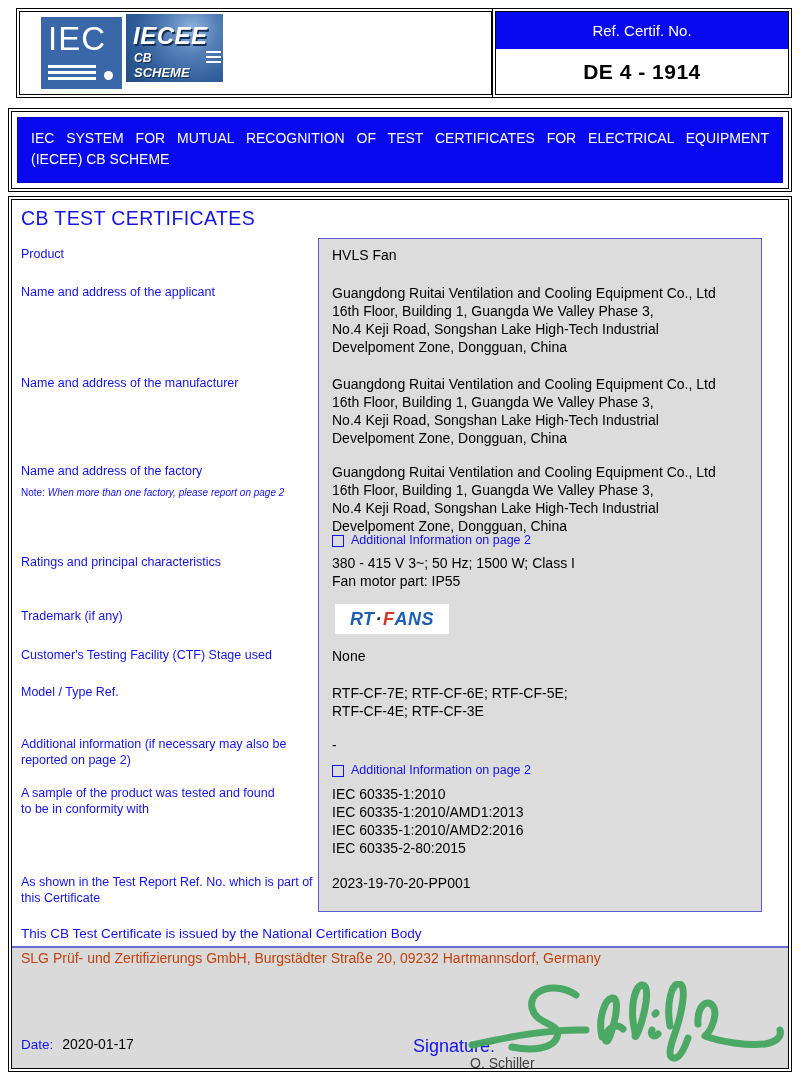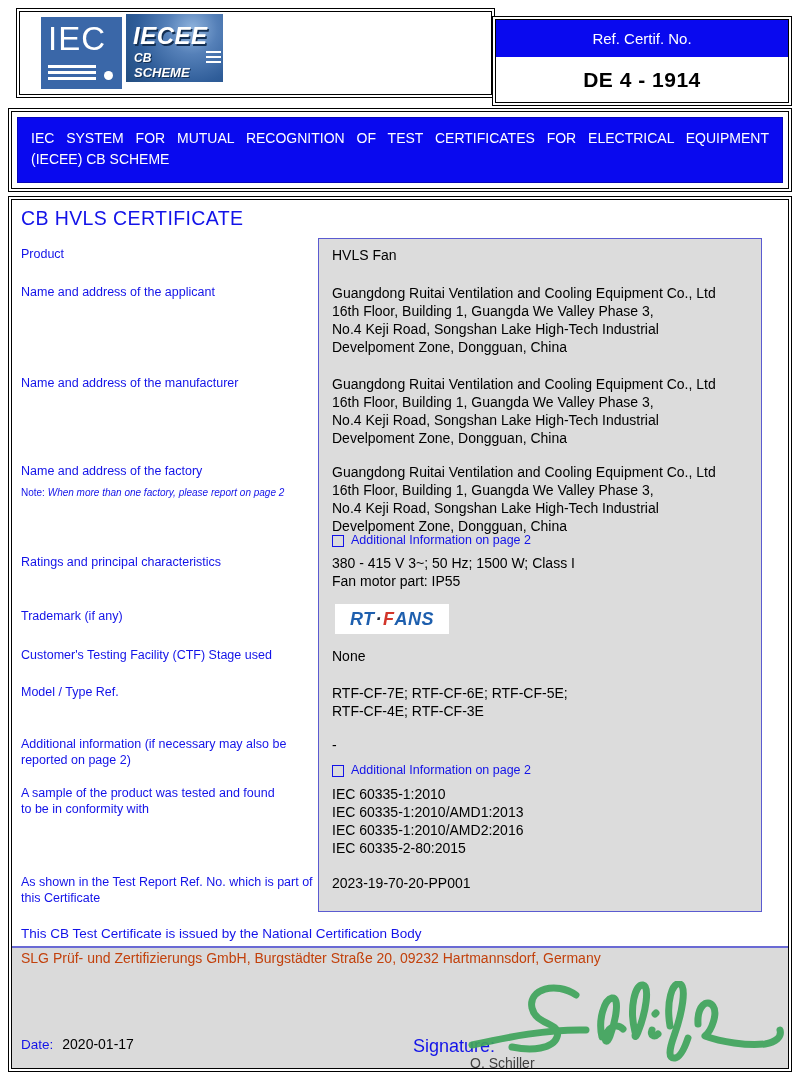--- a/index.html
+++ b/index.html
@@ -18,21 +18,21 @@
   #iec-logo .iec-lines{position:absolute;left:7px;bottom:9px;width:48px;}
   #iec-logo .iec-lines div{height:3px;background:#fff;margin-top:3px;}
   #iec-logo .iec-dot{position:absolute;right:9px;bottom:9px;width:9px;height:9px;border-radius:50%;background:#fff;}
   #iecee-logo{left:106px;top:2px;width:97px;height:68px;color:#fff;font-style:italic;font-weight:bold;overflow:hidden;
     background:radial-gradient(circle at 68% 22%, #8fb3dd 0%, #5580b8 30%, #2f5d99 65%, #224d7f 100%);}
   #iecee-logo .iecee-text{font-size:24px;line-height:25px;margin:9px 0 0 7px;letter-spacing:.5px;text-shadow:1.5px 1.5px 0 #142f52;}
   #iecee-logo .cb-text{font-size:12px;line-height:13px;margin:4px 0 0 8px;text-shadow:1px 1px 0 #142f52;}
   #iecee-logo .scheme-text{font-size:13px;line-height:14px;margin:1px 0 0 8px;text-shadow:1px 1px 0 #142f52;}
   #iecee-logo .iecee-lines{position:absolute;right:2px;bottom:16px;width:15px;height:15px;
     background:repeating-linear-gradient(#fff 0 2px, rgba(0,0,0,0) 2px 5px);}
-  #header-right{left:492px;top:8px;width:300px;height:90px;margin-top:8px;}
+  #header-right{left:492px;top:8px;width:300px;height:90px;}
   .ref-bar{height:37px;background:#0909EF;color:#fff;font-size:15px;display:flex;align-items:center;justify-content:center;}
   .ref-value{height:45px;display:flex;align-items:center;justify-content:center;font-size:21px;font-weight:bold;letter-spacing:.5px;color:#000;}
 
   
   #banner{left:8px;top:108px;width:784px;height:84px;padding:5px;}
   .banner-inner{background:#0909EF;height:100%;box-sizing:border-box;color:#fff;font-size:14px;line-height:21px;padding:10px 13px;border:1px solid #0606b8;}
   .banner-l1{text-align:justify;text-align-last:justify;}
   .banner-l2{text-align:left;}
 
   
@@ -89,21 +89,21 @@
 
 <div class="abs dbox" id="banner">
   <div class="banner-inner">
     <div class="banner-l1">IEC SYSTEM FOR MUTUAL RECOGNITION OF TEST CERTIFICATES FOR ELECTRICAL EQUIPMENT</div>
     <div class="banner-l2">(IECEE) CB SCHEME</div>
   </div>
 </div>
 
 <div class="abs dbox" id="main-box">
 
-  <div class="abs" id="page-title">CB HVLS CERTIFICATE</div>
+  <div class="abs" id="page-title">CB TEST CERTIFICATES</div>
 
   <div class="abs" id="value-backdrop"></div>
 
   <div class="flabel" style="top:47px;">Product</div>
   <div class="fvalue" style="top:46px;">HVLS Fan</div>
 
   <div class="flabel" style="top:85px;">Name and address of the applicant</div>
   <div class="fvalue" style="top:84px;">Guangdong Ruitai Ventilation and Cooling Equipment Co., Ltd
 16th Floor, Building 1, Guangda We Valley Phase 3,
 No.4 Keji Road, Songshan Lake High-Tech Industrial

